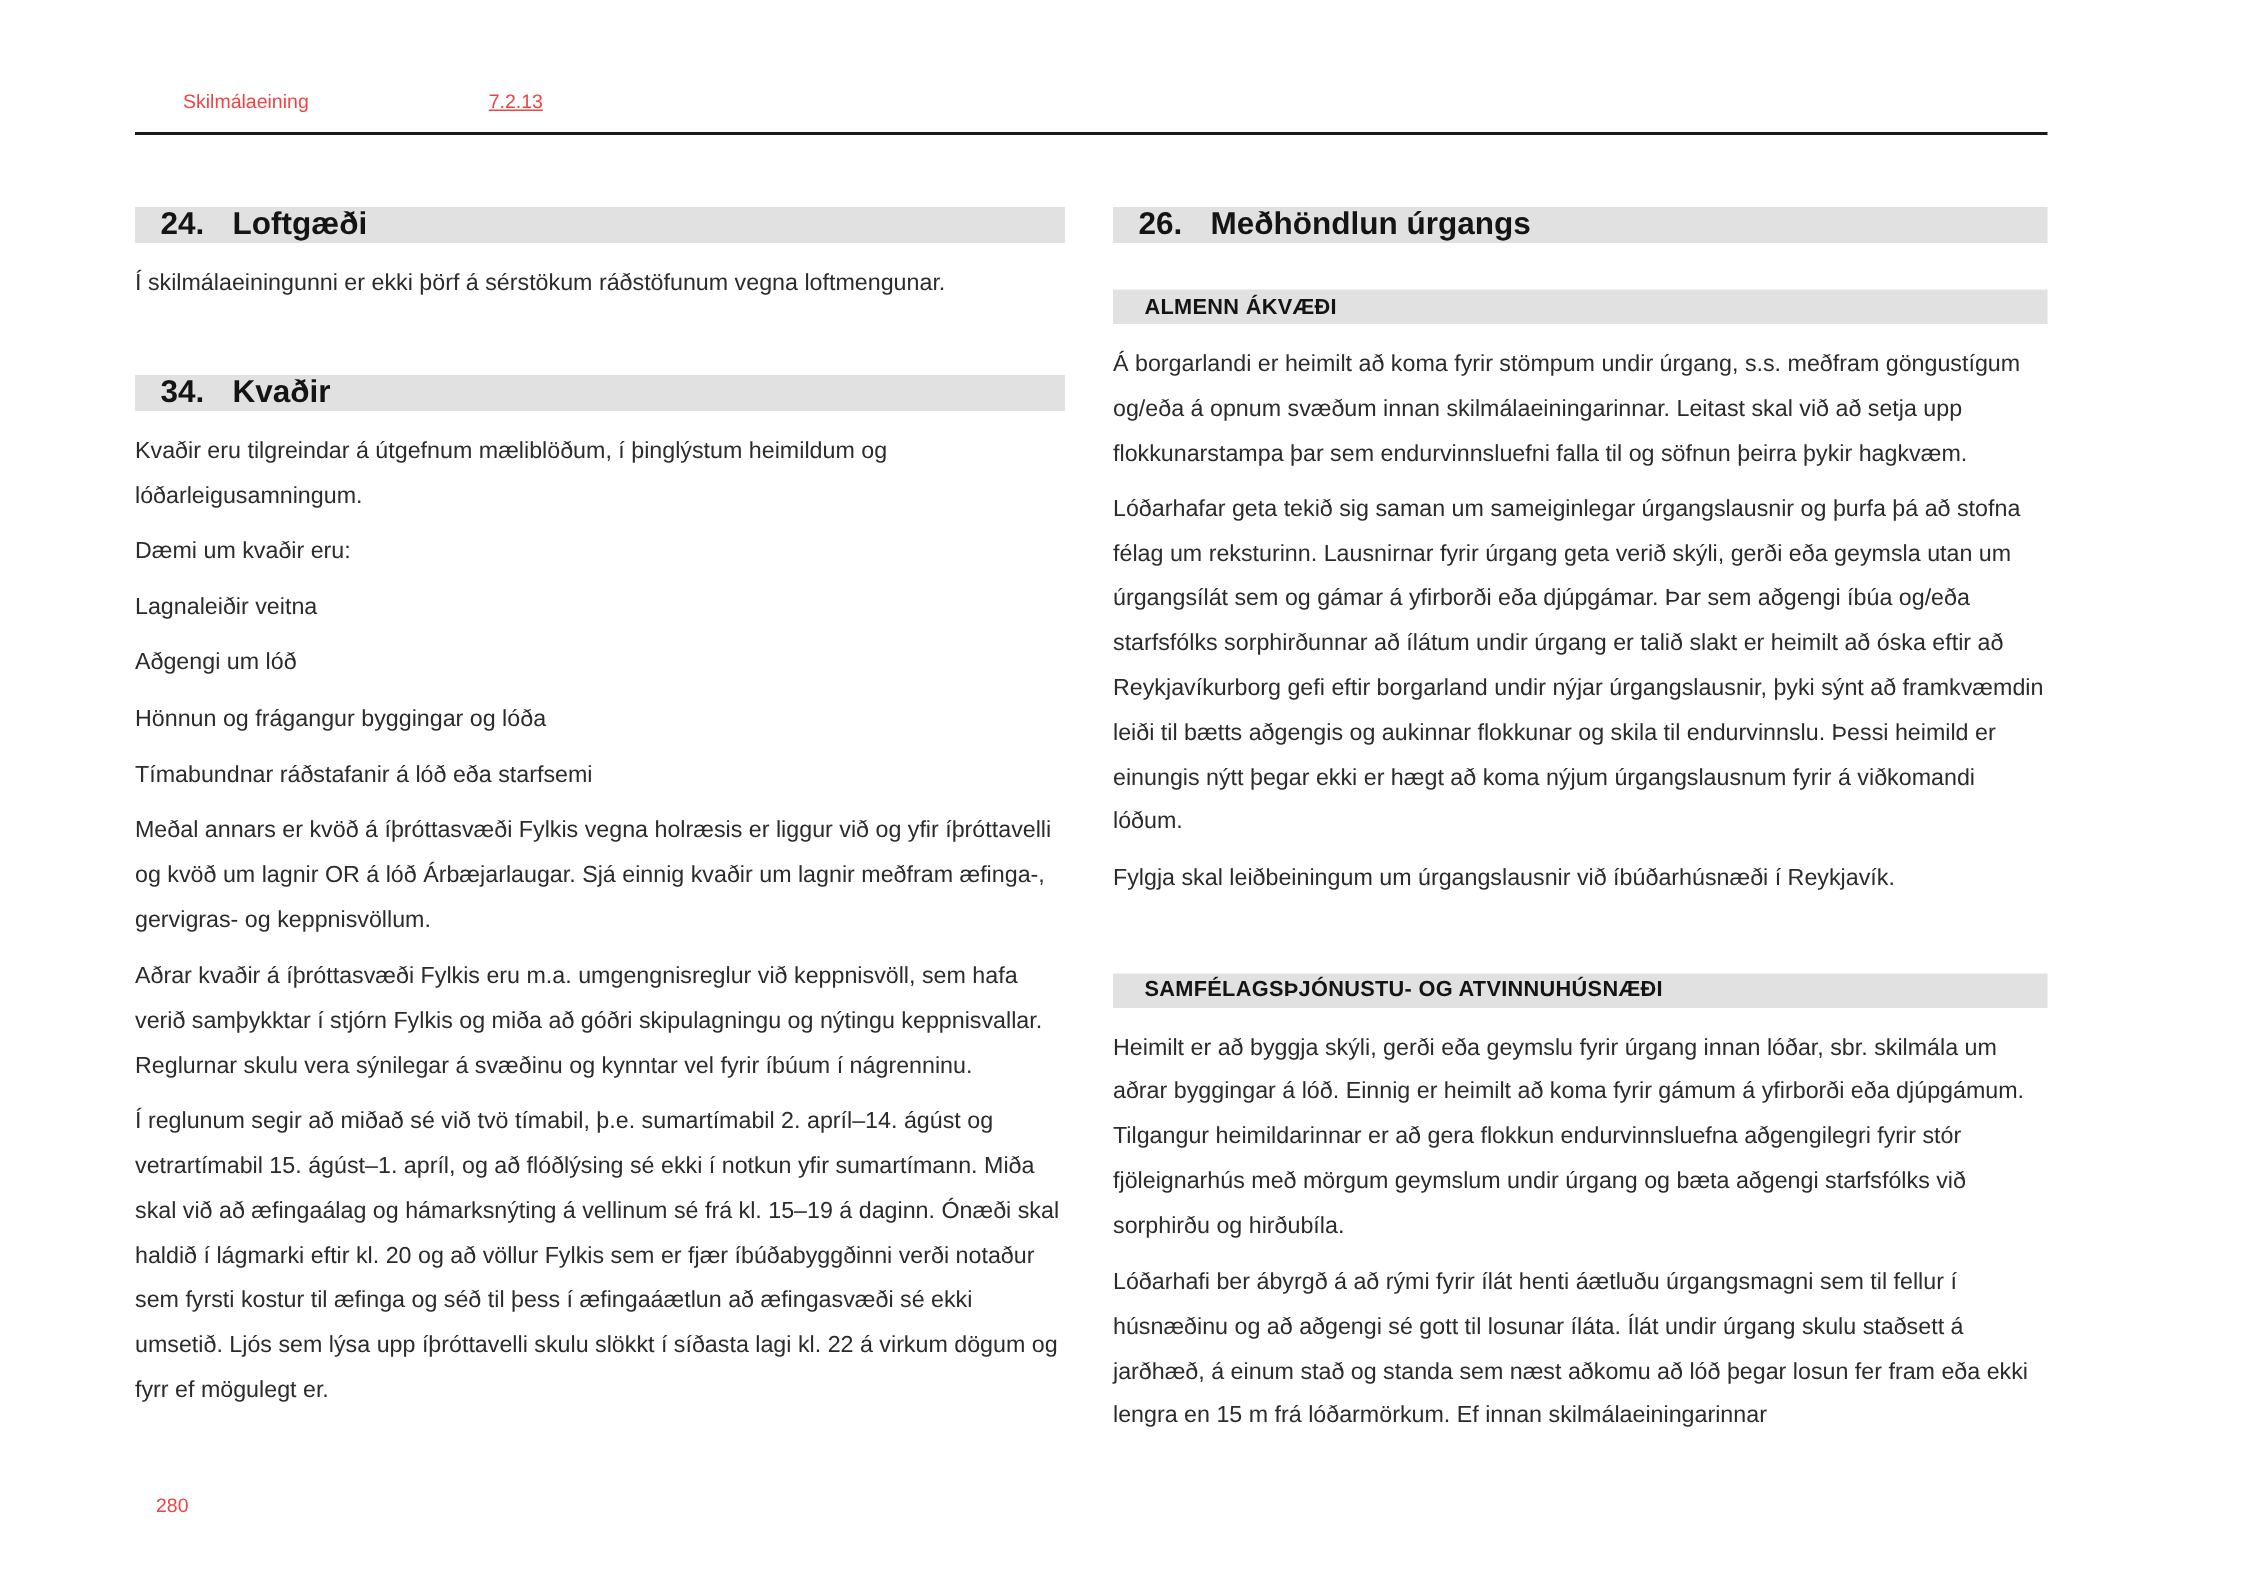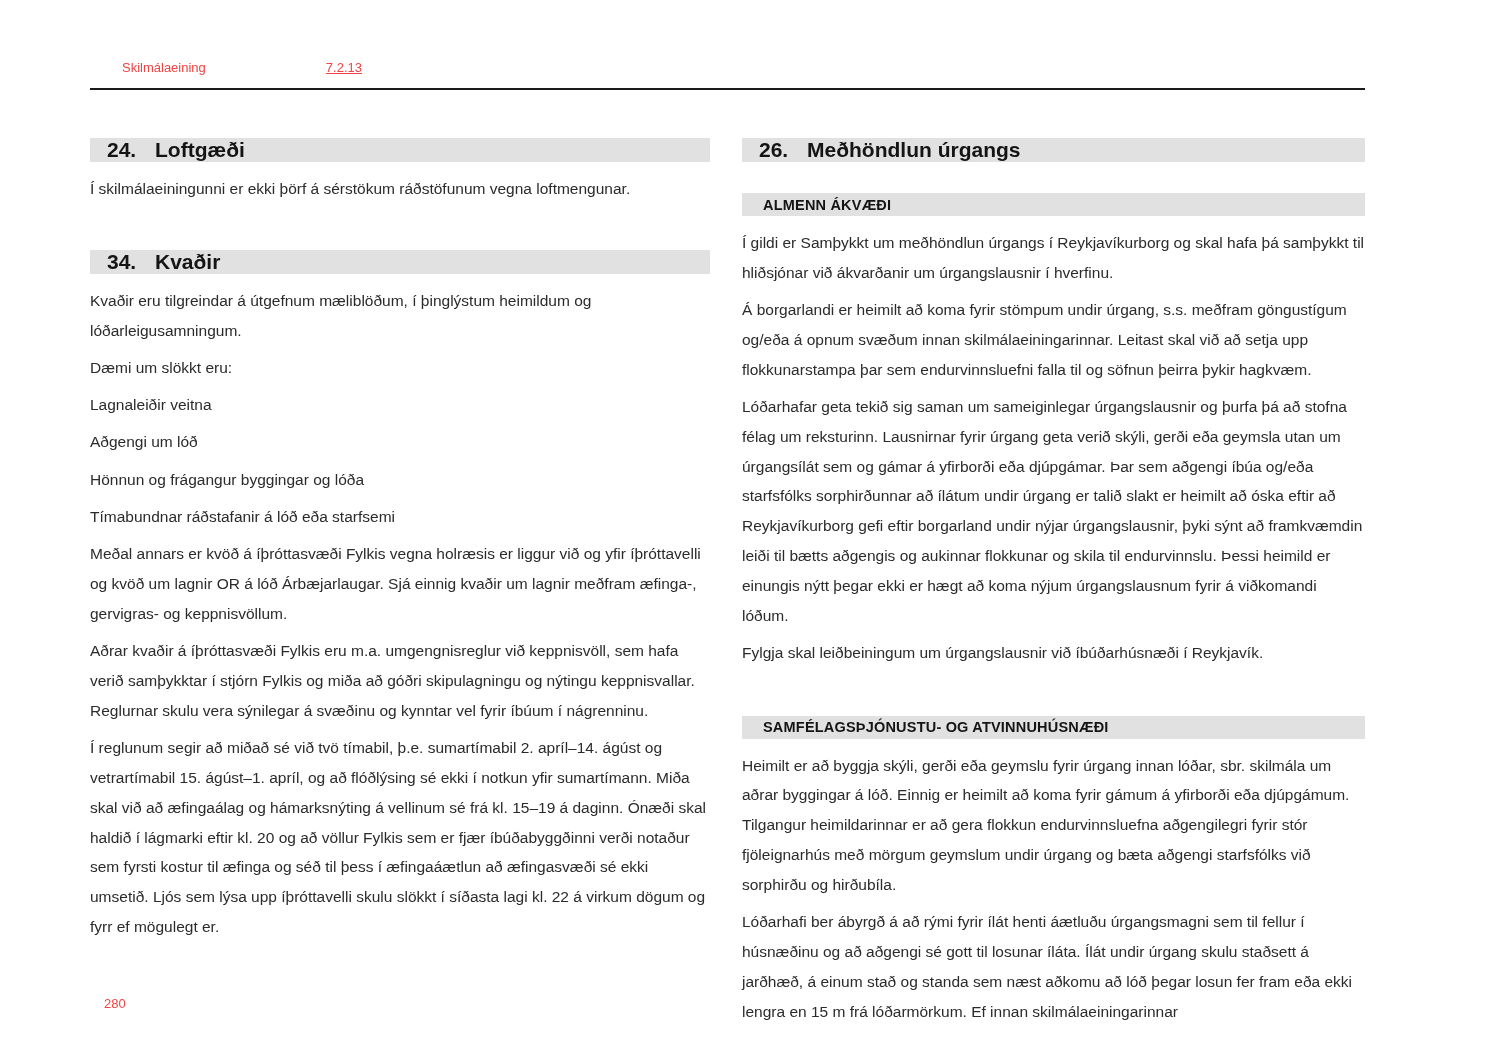--- a/index.html
+++ b/index.html
@@ -90,21 +90,21 @@
         </div>
         <p class="body">Í skilmálaeiningunni er ekki þörf á sérstökum ráðstöfunum vegna loftmengunar.</p>
       </div>
 
       <div class="section">
         <div class="sec-bar">
           <span class="sec-num">34.</span>
           <span class="sec-title">Kvaðir</span>
         </div>
         <p class="body">Kvaðir eru tilgreindar á útgefnum mæliblöðum, í þinglýstum heimildum og lóðarleigusamningum.</p>
-        <p class="body">Dæmi um slökkt eru:</p>
+        <p class="body">Dæmi um kvaðir eru:</p>
         <p class="body">Lagnaleiðir veitna</p>
         <p class="body">Aðgengi um lóð</p>
         <p class="body">Hönnun og frágangur byggingar og lóða</p>
         <p class="body">Tímabundnar ráðstafanir á lóð eða starfsemi</p>
         <p class="body">Meðal annars er kvöð á íþróttasvæði Fylkis vegna holræsis er liggur við og yfir íþróttavelli og kvöð um lagnir OR á lóð Árbæjarlaugar. Sjá einnig kvaðir um lagnir meðfram æfinga-, gervigras- og keppnisvöllum.</p>
         <p class="body">Aðrar kvaðir á íþróttasvæði Fylkis eru m.a. umgengnisreglur við keppnisvöll, sem hafa verið samþykktar í stjórn Fylkis og miða að góðri skipulagningu og nýtingu keppnisvallar. Reglurnar skulu vera sýnilegar á svæðinu og kynntar vel fyrir íbúum í nágrenninu.</p>
         <p class="body">Í reglunum segir að miðað sé við tvö tímabil, þ.e. sumartímabil 2. apríl–14. ágúst og vetrartímabil 15. ágúst–1. apríl, og að flóðlýsing sé ekki í notkun yfir sumartímann. Miða skal við að æfingaálag og hámarksnýting á vellinum sé frá kl. 15–19 á daginn. Ónæði skal haldið í lágmarki eftir kl. 20 og að völlur Fylkis sem er fjær íbúðabyggðinni verði notaður sem fyrsti kostur til æfinga og séð til þess í æfingaáætlun að æfingasvæði sé ekki umsetið. Ljós sem lýsa upp íþróttavelli skulu slökkt í síðasta lagi kl. 22 á virkum dögum og fyrr ef mögulegt er.</p>
       </div>
 
     </div>
@@ -113,21 +113,20 @@
 
       <div class="section">
         <div class="sec-bar">
           <span class="sec-num">26.</span>
           <span class="sec-title">Meðhöndlun úrgangs</span>
         </div>
 
         <div class="sub-bar">
           <span>ALMENN ÁKVÆÐI</span>
         </div>
-        <p class="body">Í gildi er Samþykkt um meðhöndlun úrgangs í Reykjavíkurborg og skal hafa þá samþykkt til hliðsjónar við ákvarðanir um úrgangslausnir í hverfinu.</p>
         <p class="body">Á borgarlandi er heimilt að koma fyrir stömpum undir úrgang, s.s. meðfram göngustígum og/eða á opnum svæðum innan skilmálaeiningarinnar. Leitast skal við að setja upp flokkunarstampa þar sem endurvinnsluefni falla til og söfnun þeirra þykir hagkvæm.</p>
         <p class="body">Lóðarhafar geta tekið sig saman um sameiginlegar úrgangslausnir og þurfa þá að stofna félag um reksturinn. Lausnirnar fyrir úrgang geta verið skýli, gerði eða geymsla utan um úrgangsílát sem og gámar á yfirborði eða djúpgámar. Þar sem aðgengi íbúa og/eða starfsfólks sorphirðunnar að ílátum undir úrgang er talið slakt er heimilt að óska eftir að Reykjavíkurborg gefi eftir borgarland undir nýjar úrgangslausnir, þyki sýnt að framkvæmdin leiði til bætts aðgengis og aukinnar flokkunar og skila til endurvinnslu. Þessi heimild er einungis nýtt þegar ekki er hægt að koma nýjum úrgangslausnum fyrir á viðkomandi lóðum.</p>
         <p class="body pre-sub-gap">Fylgja skal leiðbeiningum um úrgangslausnir við íbúðarhúsnæði í Reykjavík.</p>
 
         <div class="sub-bar second">
           <span>SAMFÉLAGSÞJÓNUSTU- OG ATVINNUHÚSNÆÐI</span>
         </div>
         <p class="body">Heimilt er að byggja skýli, gerði eða geymslu fyrir úrgang innan lóðar, sbr. skilmála um aðrar byggingar á lóð. Einnig er heimilt að koma fyrir gámum á yfirborði eða djúpgámum. Tilgangur heimildarinnar er að gera flokkun endurvinnsluefna aðgengilegri fyrir stór fjöleignarhús með mörgum geymslum undir úrgang og bæta aðgengi starfsfólks við sorphirðu og hirðubíla.</p>
         <p class="body">Lóðarhafi ber ábyrgð á að rými fyrir ílát henti áætluðu úrgangsmagni sem til fellur í húsnæðinu og að aðgengi sé gott til losunar íláta. Ílát undir úrgang skulu staðsett á jarðhæð, á einum stað og standa sem næst aðkomu að lóð þegar losun fer fram eða ekki lengra en 15 m frá lóðarmörkum. Ef innan skilmálaeiningarinnar</p>
       </div>

